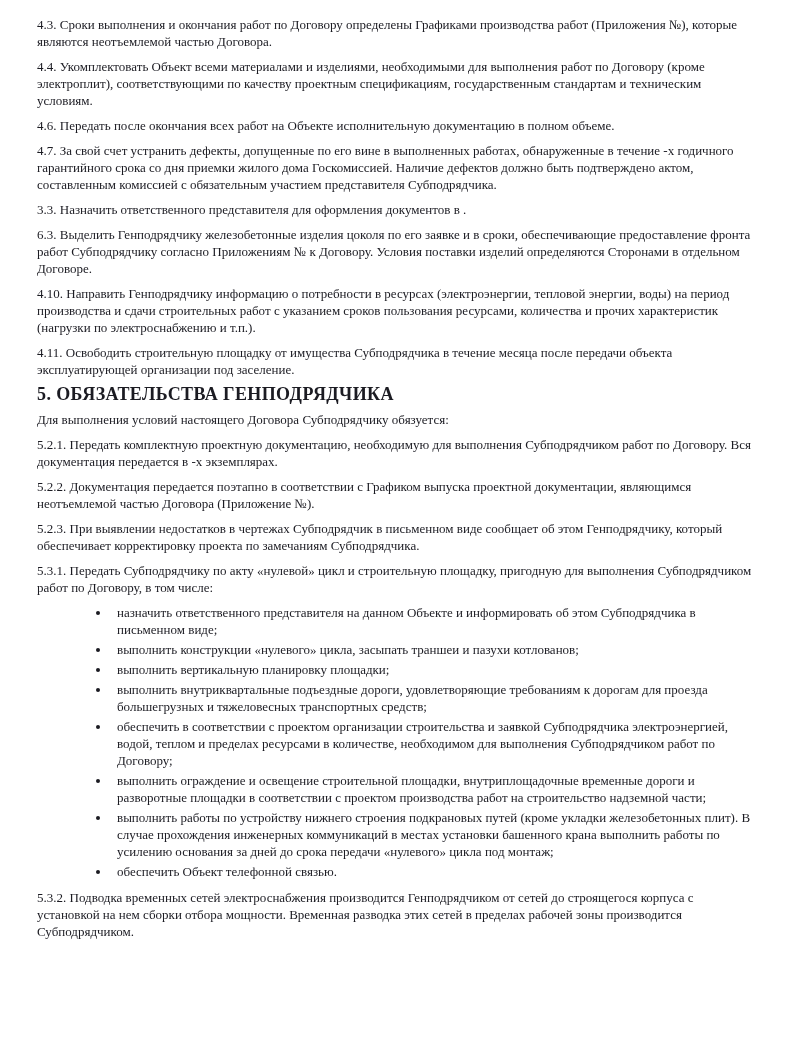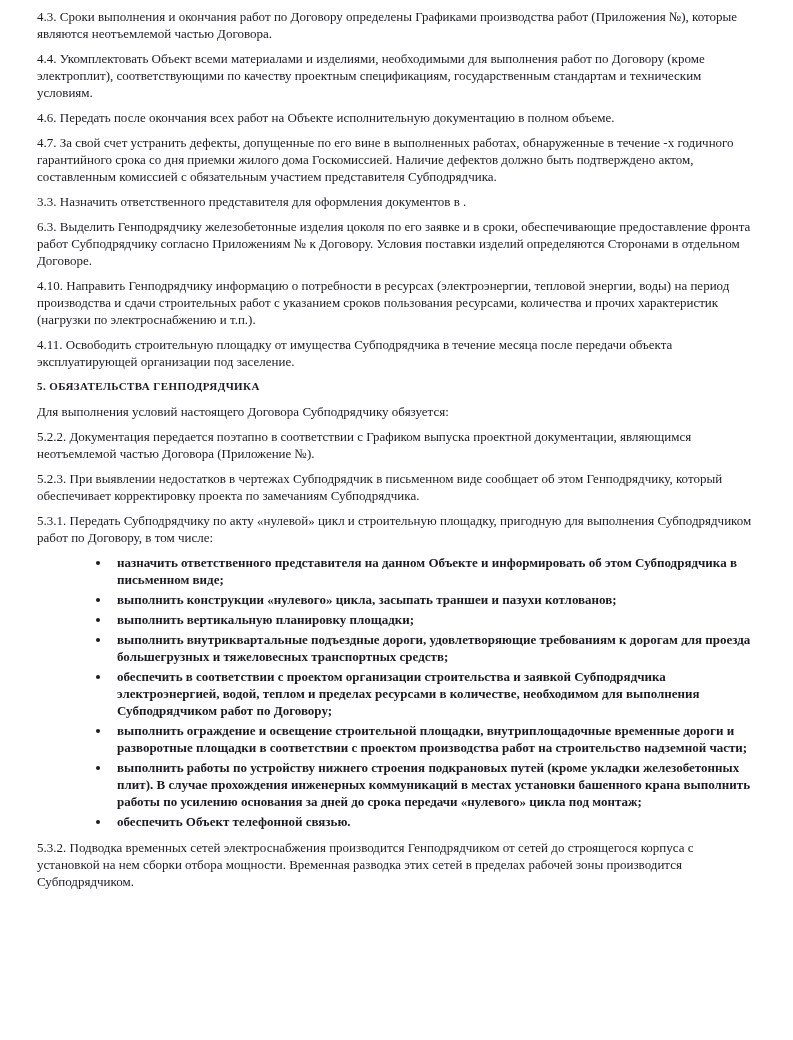--- a/index.html
+++ b/index.html
@@ -5,65 +5,65 @@
   * { margin: 0; padding: 0; box-sizing: border-box; }
   html, body {
     width: 793px;
     height: 1040px;
     background: #ffffff;
     overflow: hidden;
   }
   .page {
     width: 793px;
     height: 1040px;
-    padding: 8px 36px 0 37px;
+    padding: 16px 36px 0 37px;
     font-family: "Liberation Serif", "DejaVu Serif", serif;
     font-size: 13px;
     line-height: 17px;
     color: #1b1b22;
     text-align: left;
   }
   .page p {
     margin: 0 0 8px 0;
   }
   .section-heading {
-    font-size: 11px;
+    font-size: 18px;
     font-weight: bold;
     letter-spacing: 0.4px;
     margin: 14px 0 11px 0;
   }
   ul.clause-list {
     list-style: disc;
     margin: 2px 0 9px 0;
     padding-left: 74px;
   }
   ul.clause-list li {
     margin: 0 0 3px 0;
     padding-left: 6px;
-    font-weight: bold;
   }
 </style>
 </head>
 <body>
 
 <div class="page">
 
   <p>4.3. Сроки выполнения и окончания работ по Договору определены Графиками производства работ (Приложения №), которые являются неотъемлемой частью Договора.</p>
   <p>4.4. Укомплектовать Объект всеми материалами и изделиями, необходимыми для выполнения работ по Договору (кроме электроплит), соответствующими по качеству проектным спецификациям, государственным стандартам и техническим условиям.</p>
   <p>4.6. Передать после окончания всех работ на Объекте исполнительную документацию в полном объеме.</p>
   <p>4.7. За свой счет устранить дефекты, допущенные по его вине в выполненных работах, обнаруженные в течение -х годичного гарантийного срока со дня приемки жилого дома Госкомиссией.  Наличие дефектов должно быть подтверждено актом, составленным комиссией с обязательным участием представителя Субподрядчика.</p>
   <p>3.3. Назначить ответственного представителя для оформления документов в .</p>
   <p>6.3. Выделить Генподрядчику железобетонные изделия цоколя по его заявке и в сроки, обеспечивающие предоставление фронта работ Субподрядчику согласно Приложениям № к Договору.  Условия поставки изделий определяются Сторонами в отдельном Договоре.</p>
   <p>4.10. Направить Генподрядчику информацию о потребности в ресурсах (электроэнергии, тепловой энергии, воды) на период производства и сдачи строительных работ с указанием сроков пользования ресурсами, количества и прочих характеристик (нагрузки по электроснабжению и т.п.).</p>
   <p>4.11. Освободить строительную площадку от имущества Субподрядчика в течение месяца после передачи объекта эксплуатирующей организации под заселение.</p>
 
   <p class="section-heading">5. ОБЯЗАТЕЛЬСТВА ГЕНПОДРЯДЧИКА</p>
 
   <p>Для выполнения условий настоящего Договора Субподрядчику обязуется:</p>
 
+  <p>5.2.1. Передать комплектную проектную документацию, необходимую для выполнения Субподрядчиком работ по Договору. Вся документация передается в -х экземплярах.</p>
   <p>5.2.2. Документация передается поэтапно в соответствии с Графиком выпуска проектной документации, являющимся неотъемлемой частью Договора (Приложение №).</p>
   <p>5.2.3. При выявлении недостатков в чертежах Субподрядчик в письменном виде сообщает об этом Генподрядчику,  который обеспечивает корректировку проекта по замечаниям Субподрядчика.</p>
   <p>5.3.1. Передать Субподрядчику по акту «нулевой» цикл и строительную площадку, пригодную для выполнения Субподрядчиком работ по Договору, в том числе:</p>
 
   <ul class="clause-list">
     <li>назначить ответственного представителя на данном Объекте и информировать об этом Субподрядчика в письменном виде;</li>
     <li>выполнить конструкции «нулевого» цикла, засыпать траншеи и пазухи котлованов;</li>
     <li>выполнить вертикальную планировку площадки;</li>
     <li>выполнить внутриквартальные подъездные дороги, удовлетворяющие требованиям к дорогам для проезда большегрузных и тяжеловесных транспортных средств;</li>
     <li>обеспечить в соответствии с проектом организации строительства и заявкой Субподрядчика электроэнергией, водой, теплом и пределах ресурсами в количестве, необходимом для выполнения Субподрядчиком работ по Договору;</li>

